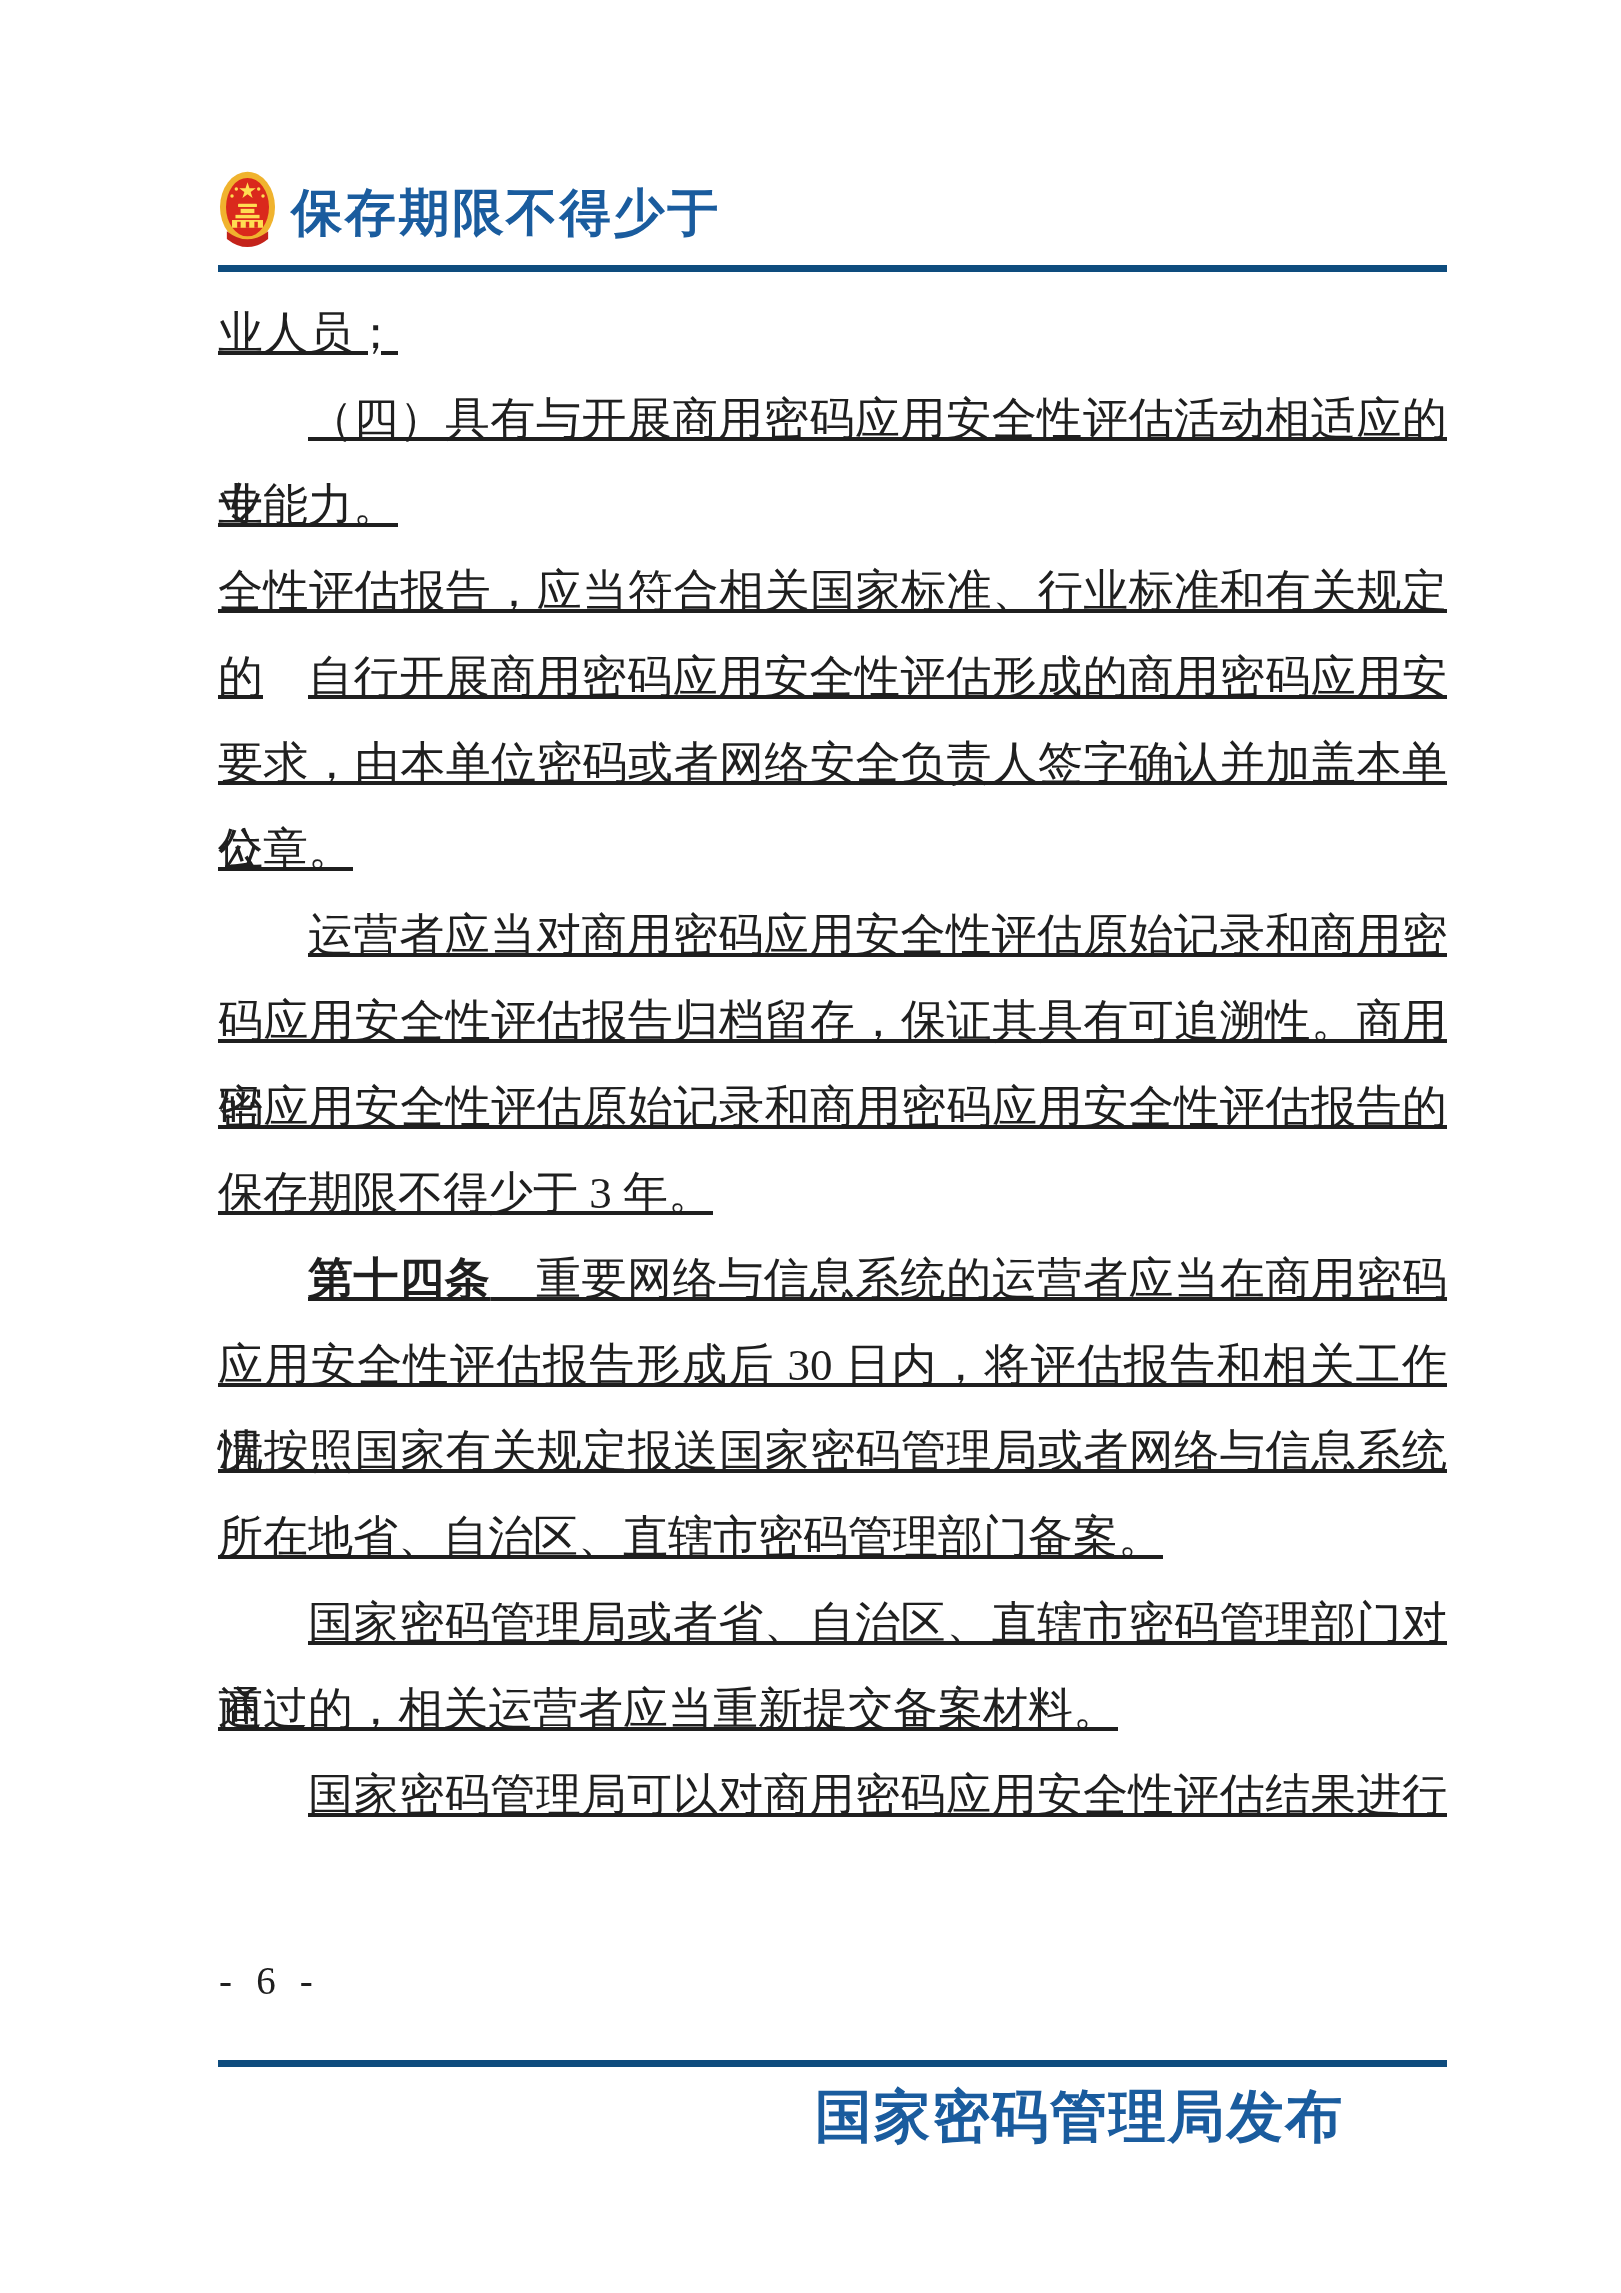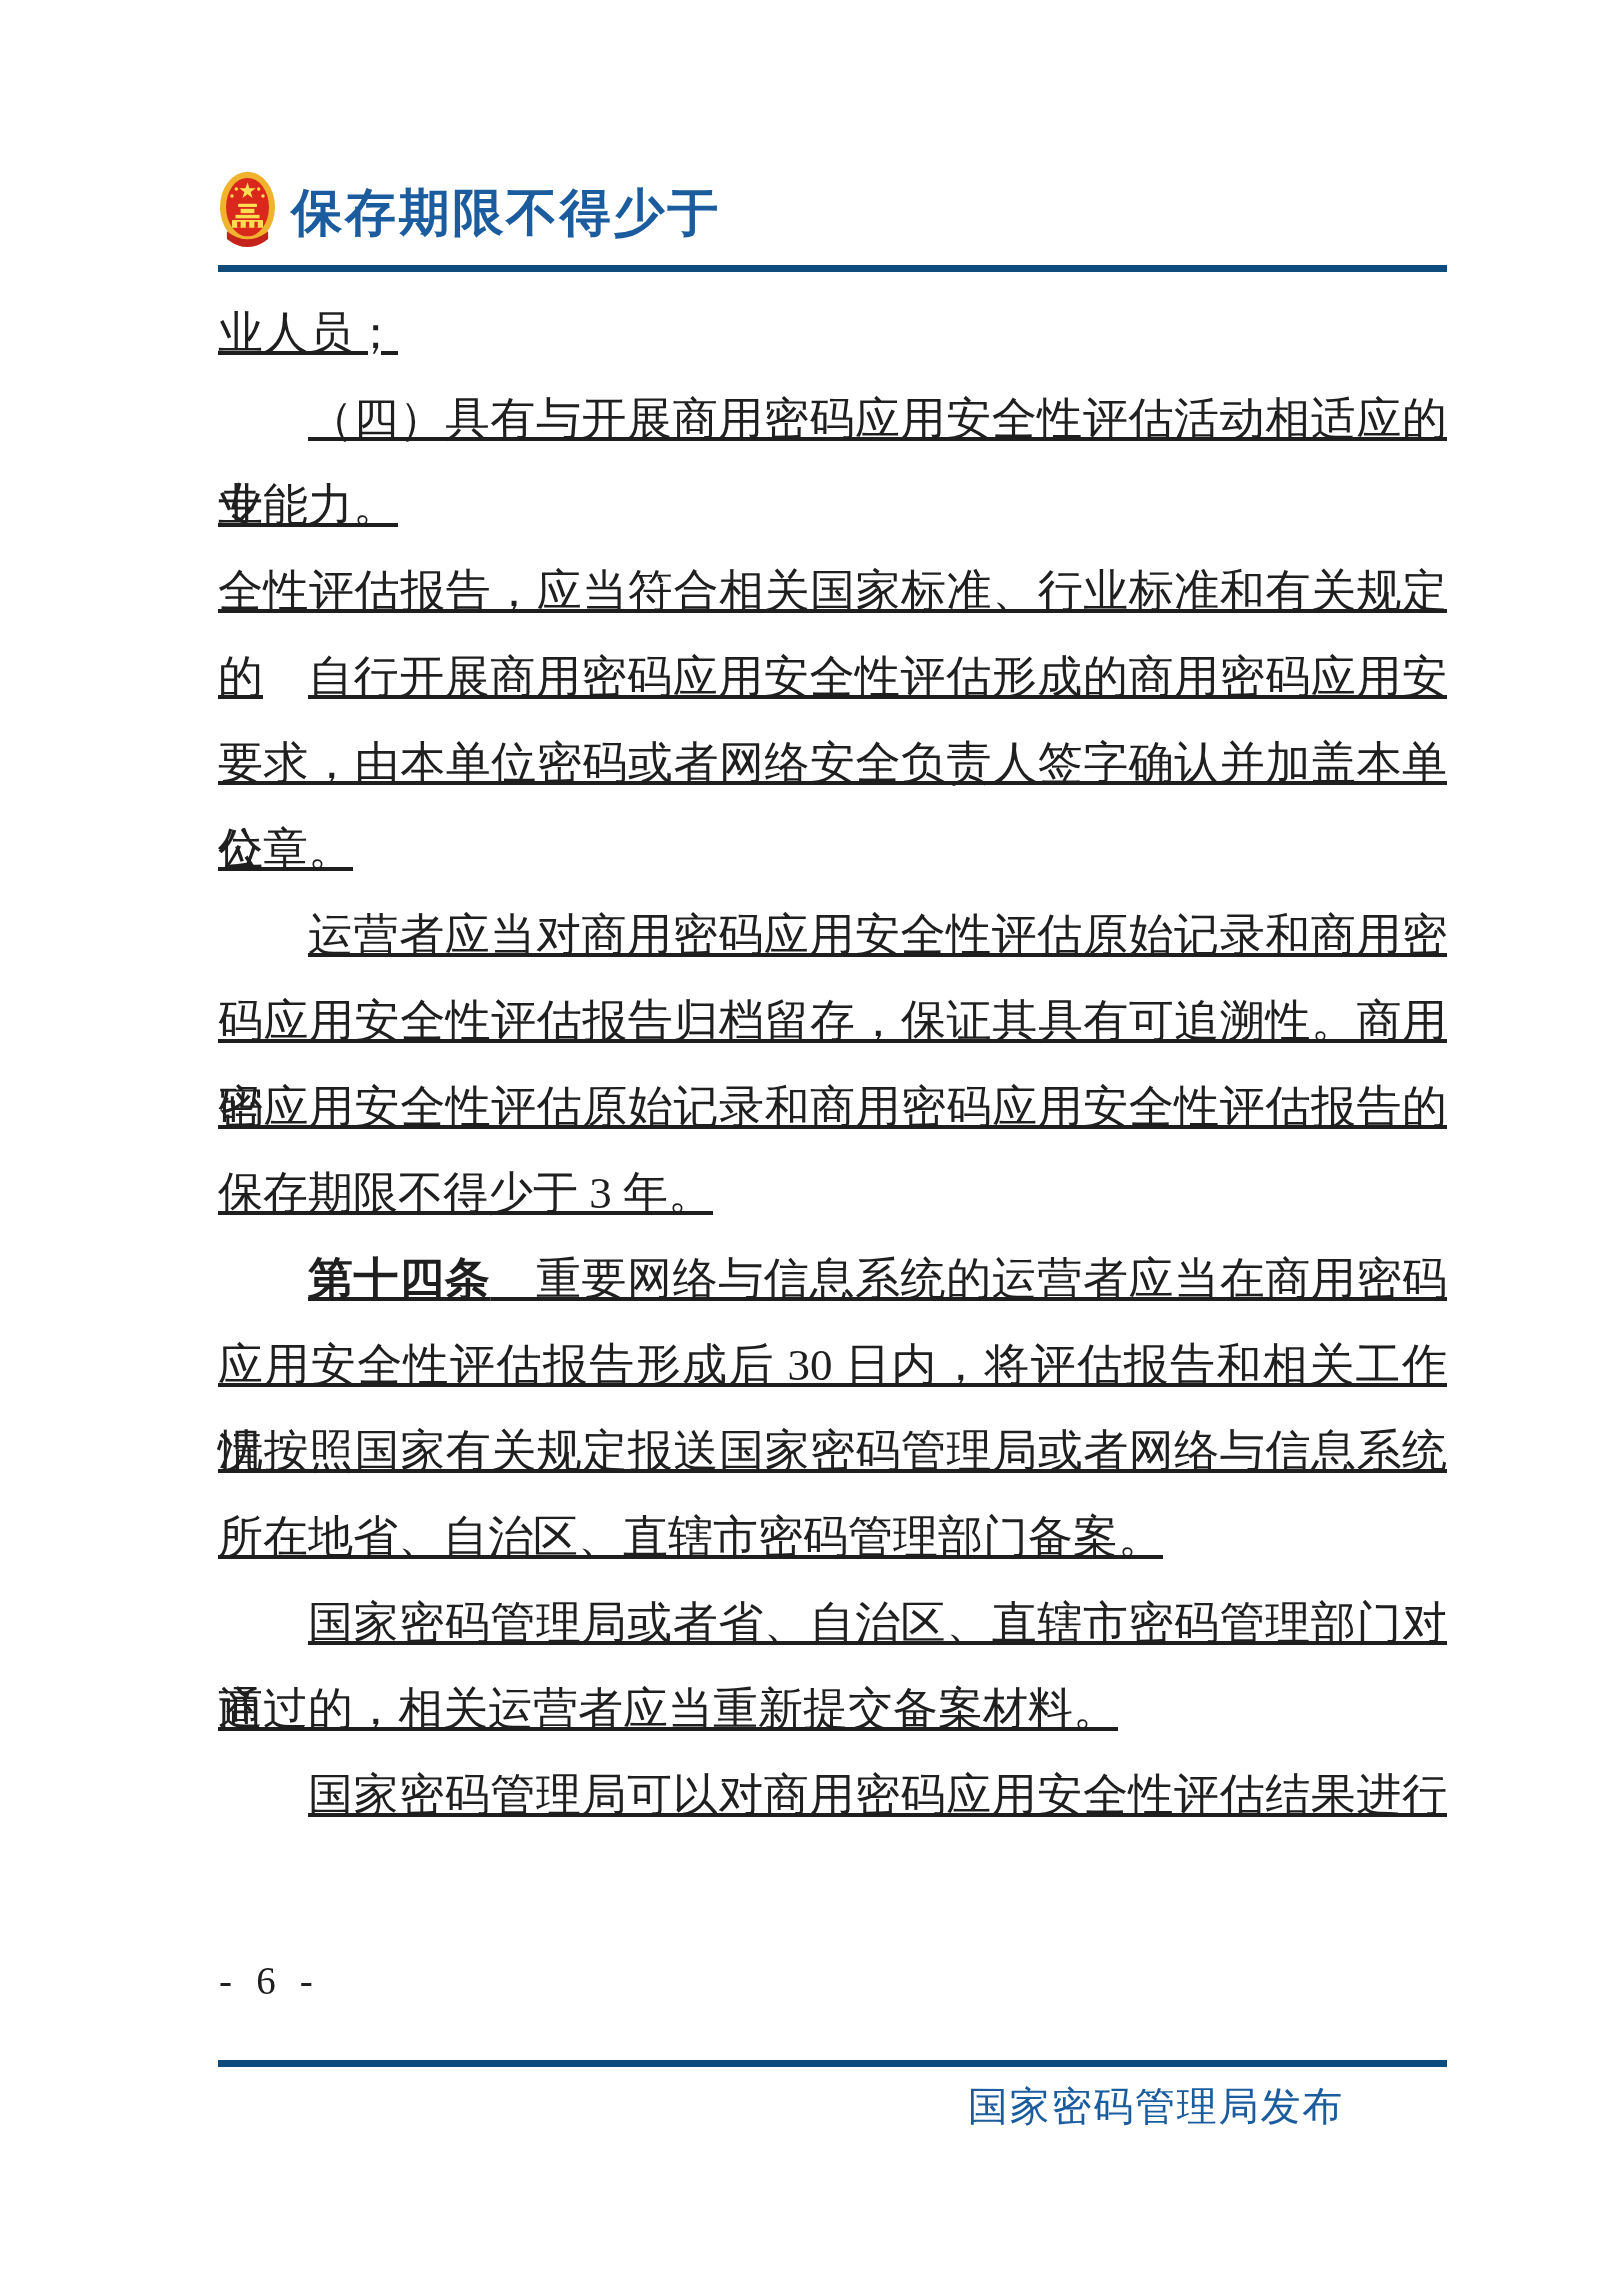--- a/index.html
+++ b/index.html
@@ -93,22 +93,22 @@
     left: 218px;
     top: 2083px;
     width: 1229px;
     text-align: right;
     padding-right: 0;
     box-sizing: border-box;
   }
   .footer-publisher {
     display: inline-block;
     margin-right: 103px;
-    font-size: 40px;
-    font-weight: 400;
+    font-size: 57px;
+    font-weight: 700;
     letter-spacing: 1.8px;
     color: var(--title-blue, #1A5C9E);
     line-height: 1.2;
   }
   .emblem { flex: 0 0 auto; display: block; }
 </style>
 </head>
 <body>
 
 <div class="page">

